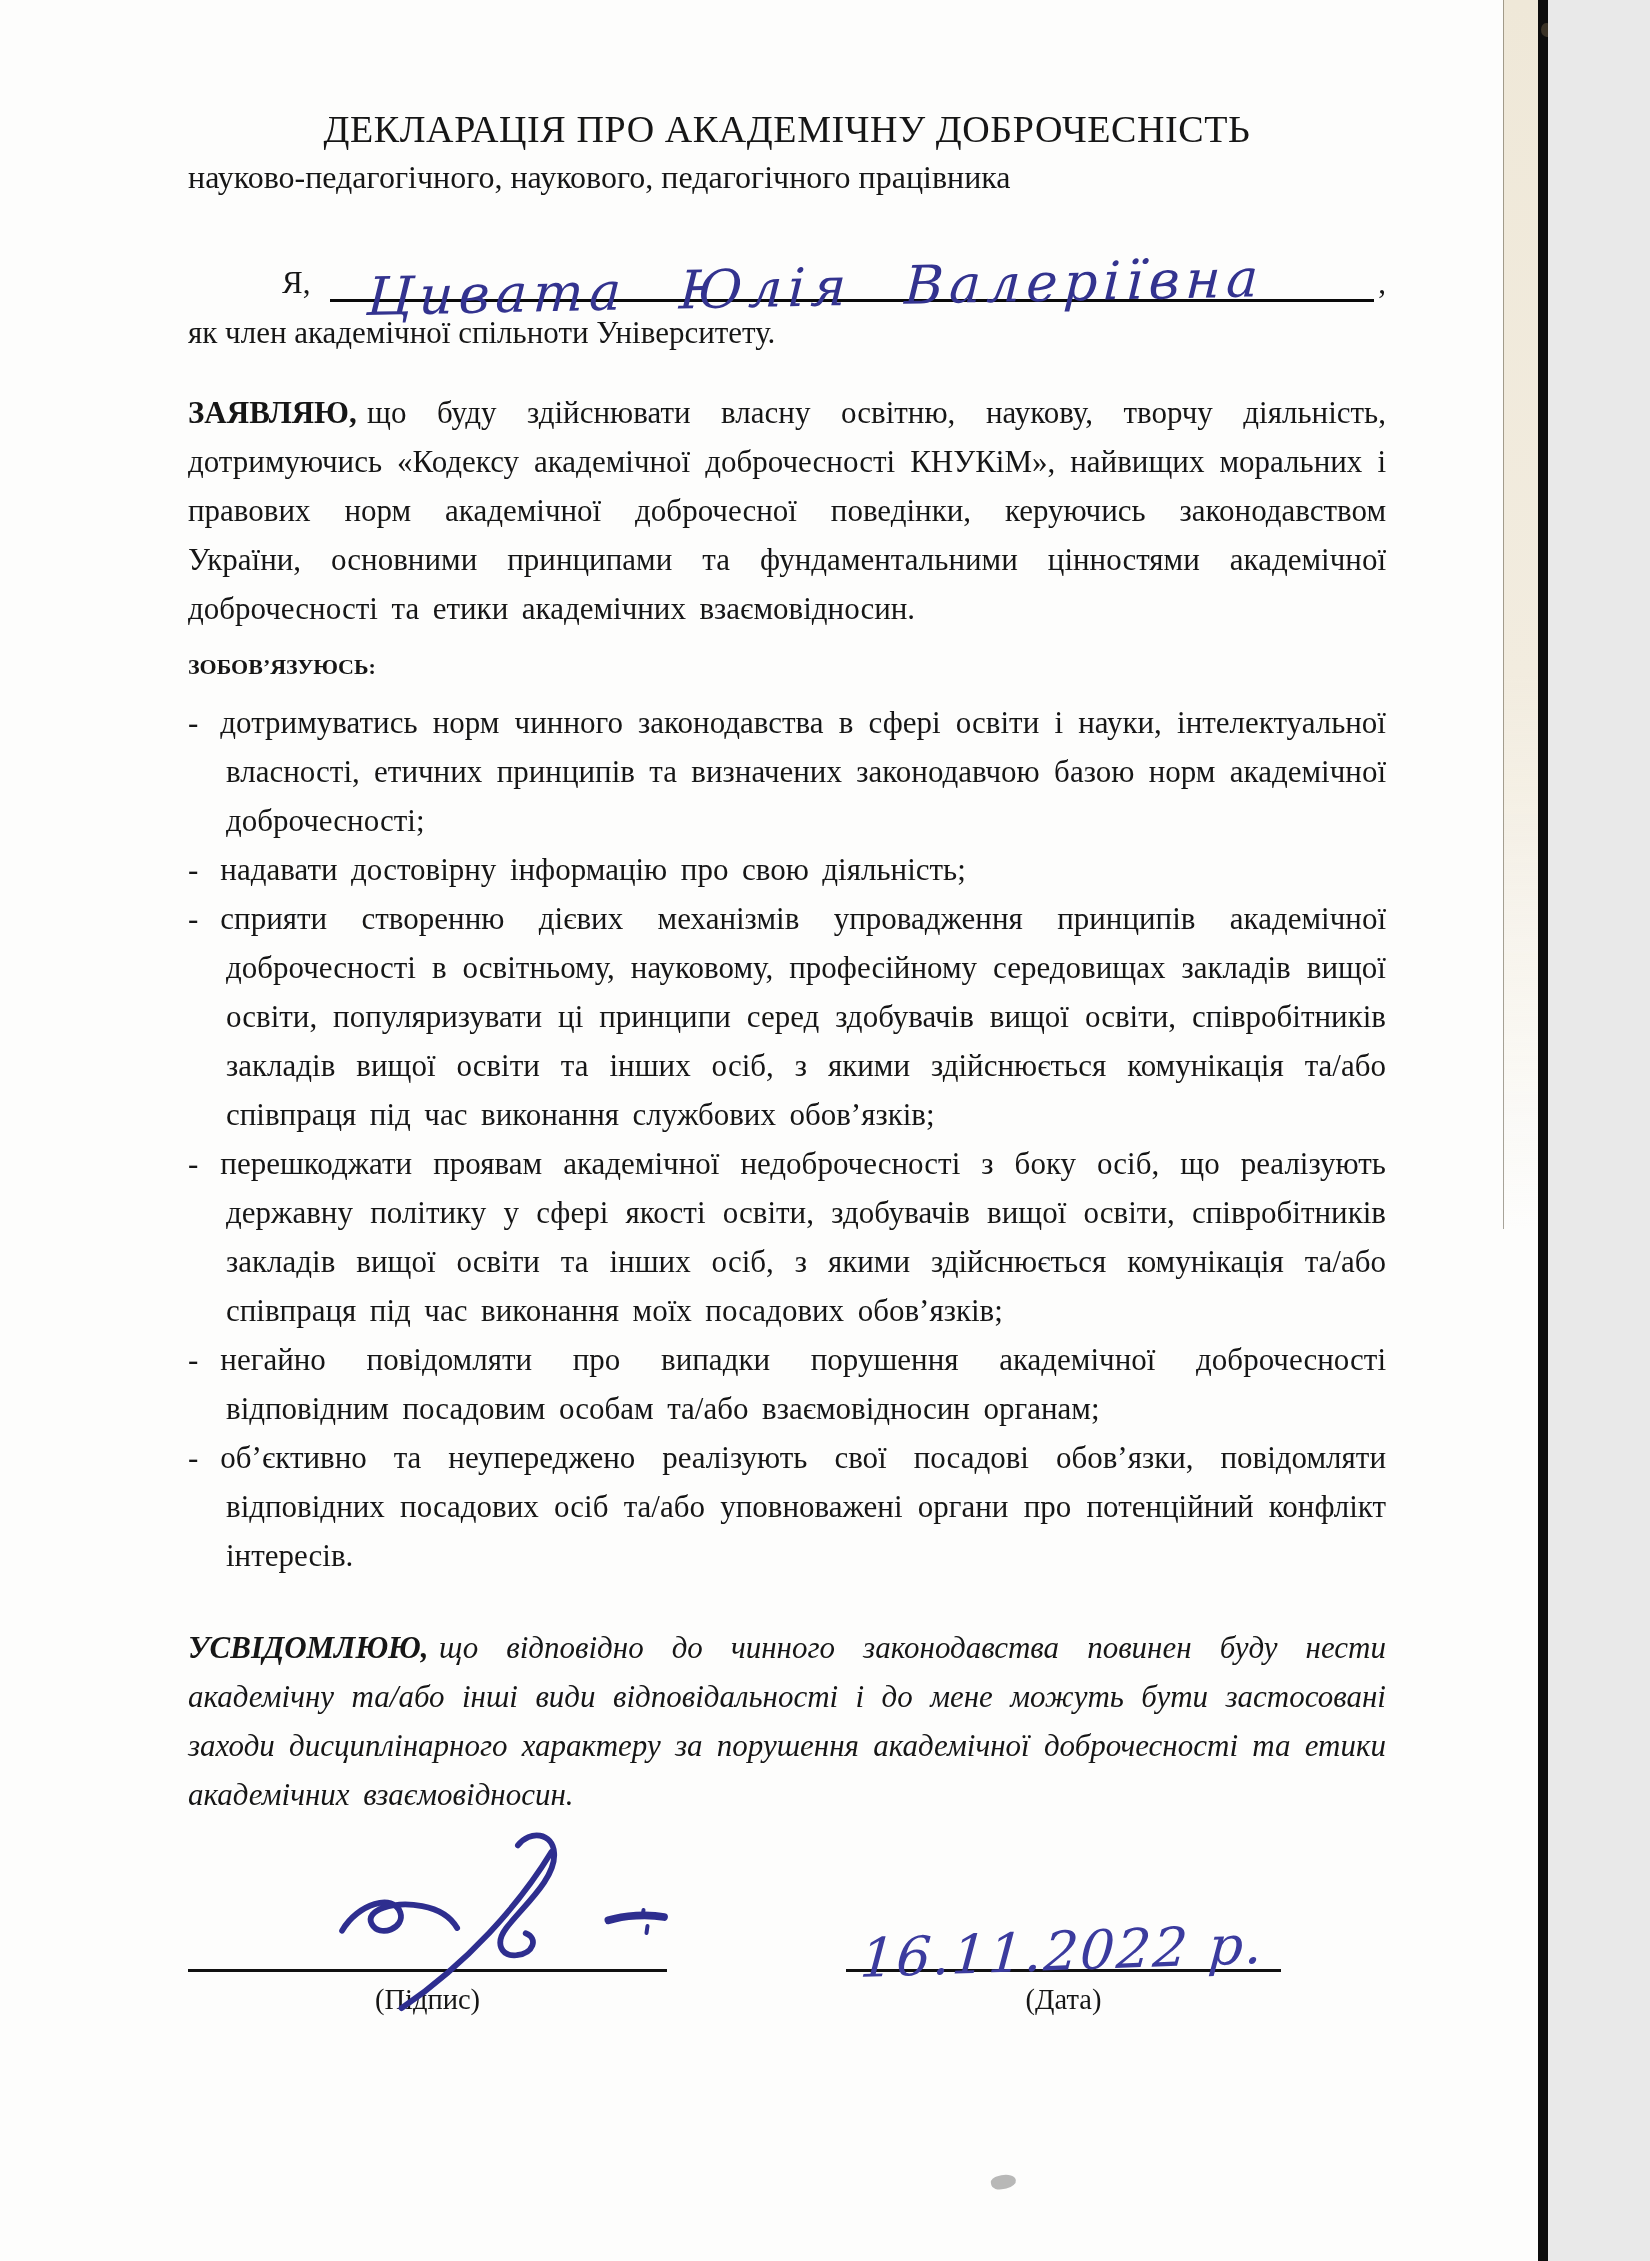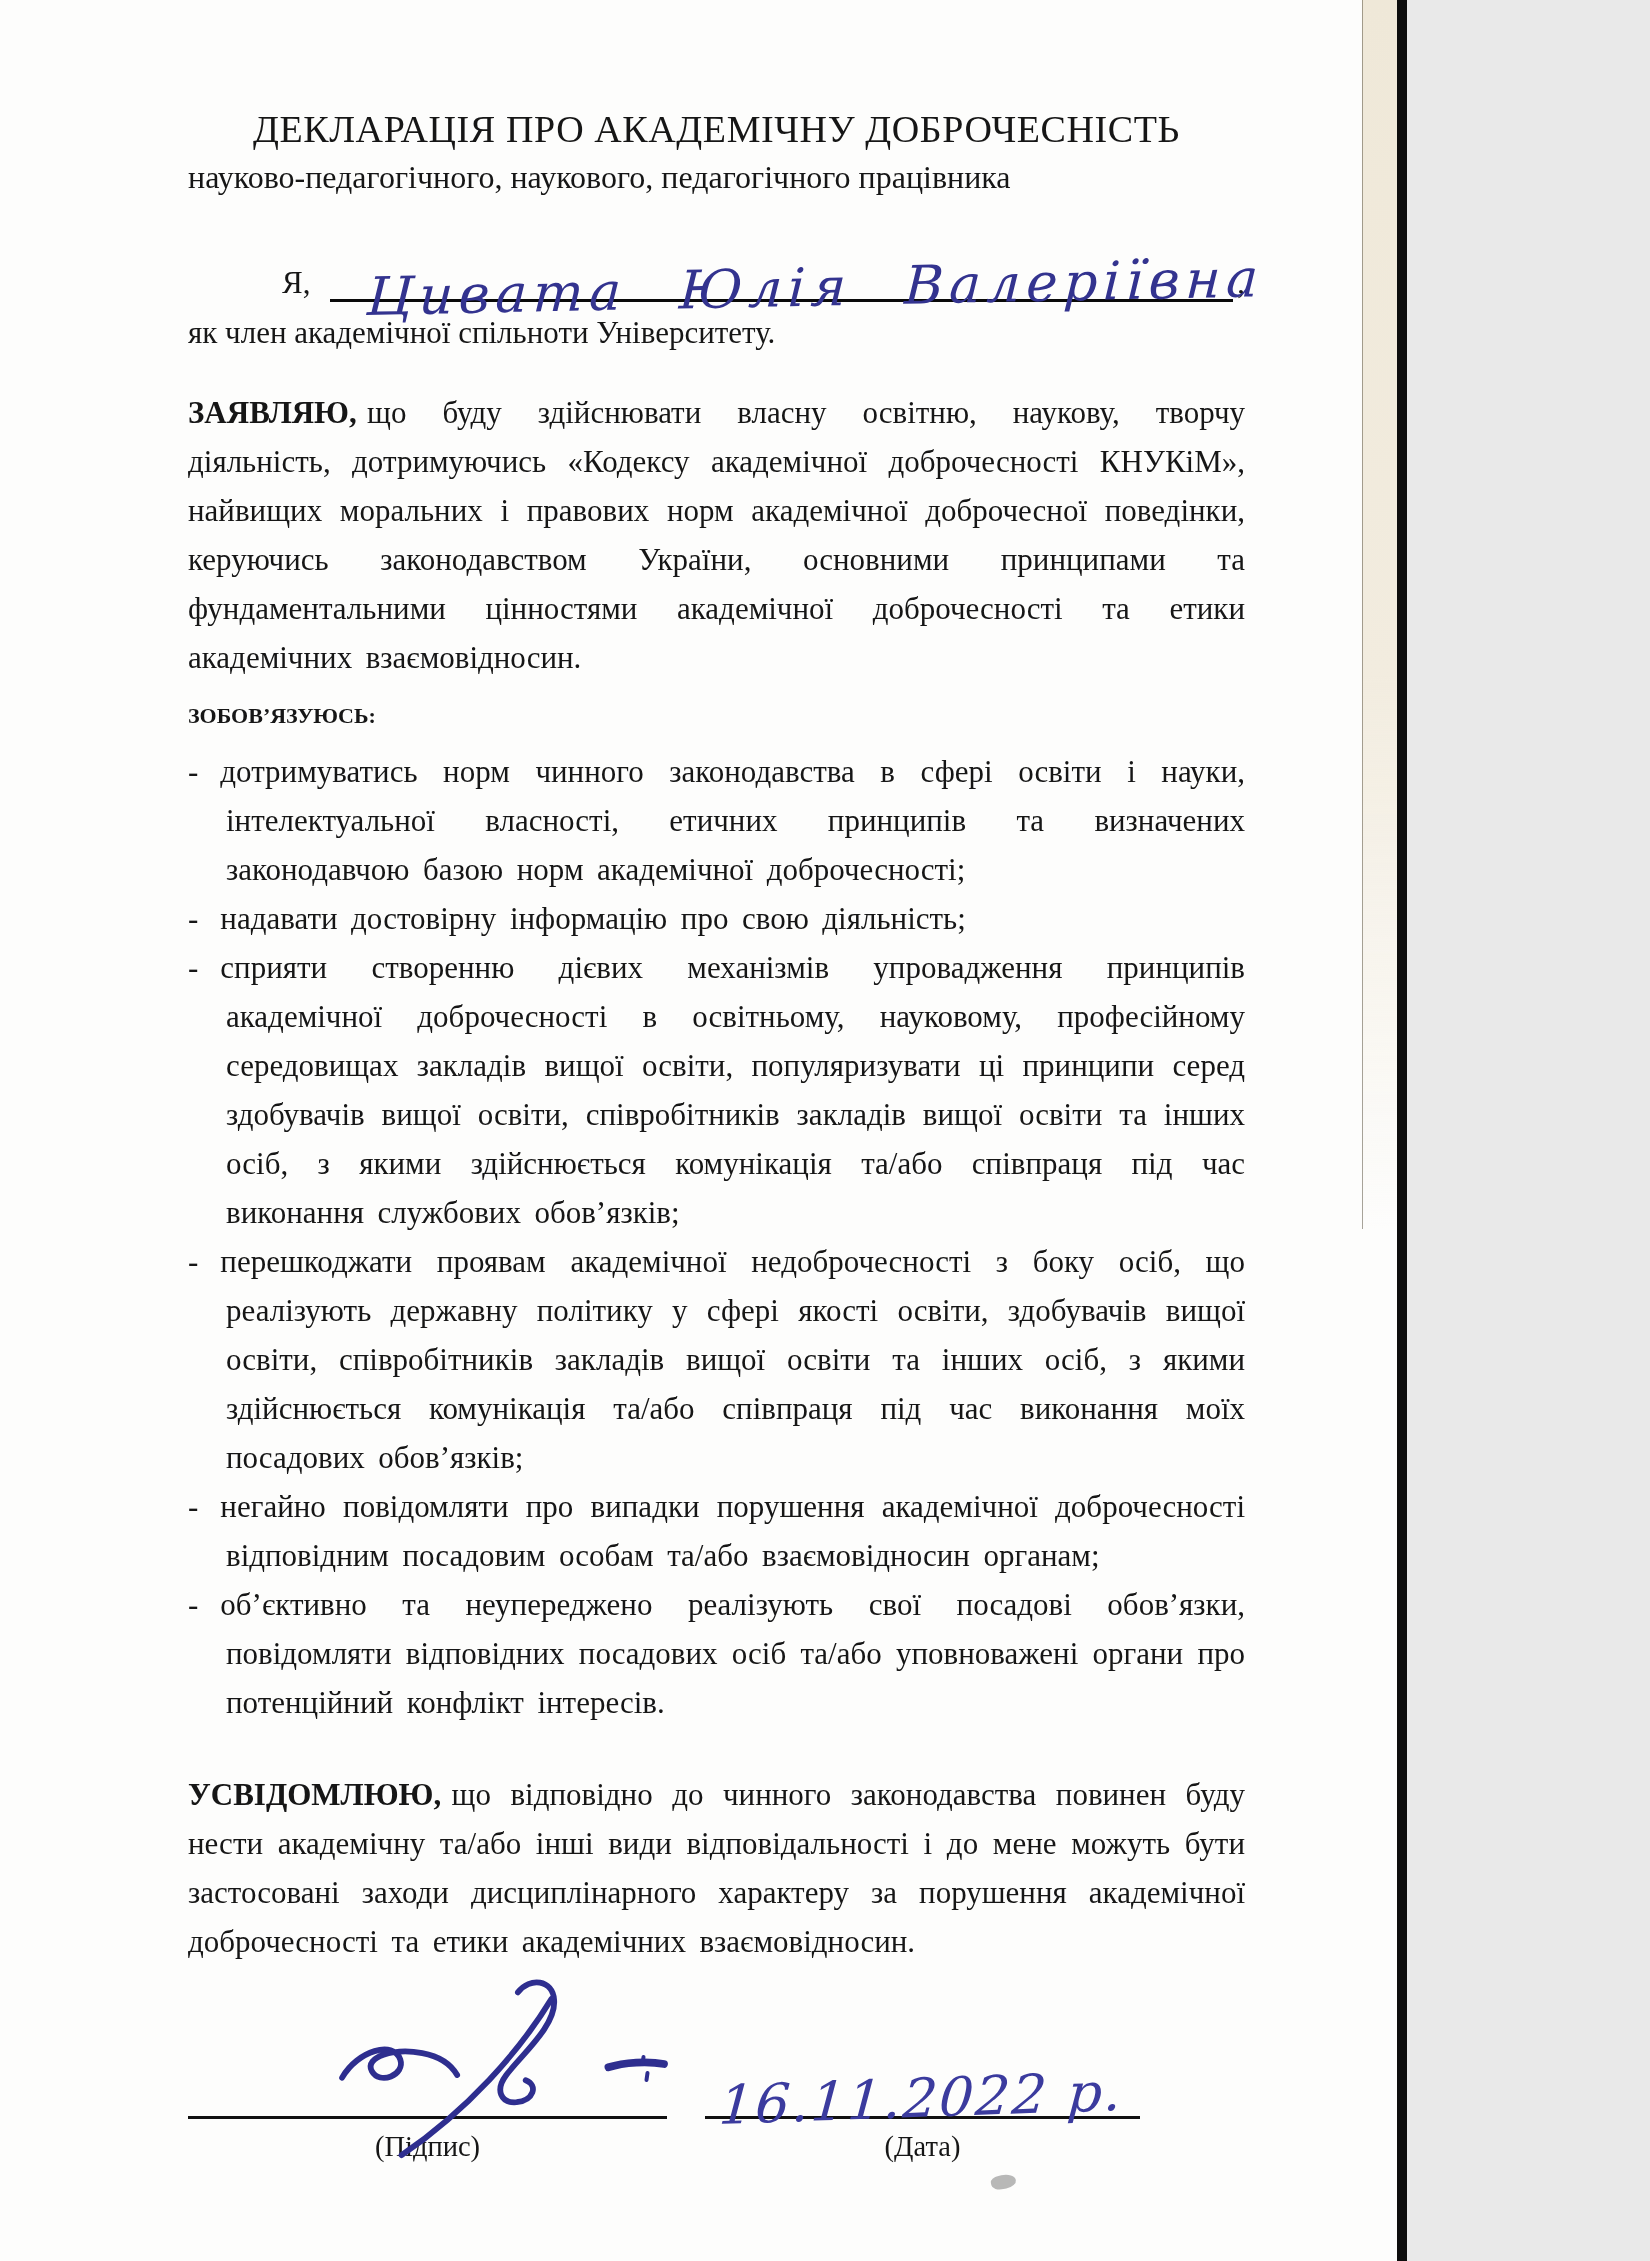--- a/index.html
+++ b/index.html
@@ -1,18 +1,18 @@
 <!DOCTYPE html>
 <html style="font-size:10.3px"><head>
 <meta charset="utf-8">
 <style>
   html,body{margin:0;padding:0;background:#e9e9e9;}
   .page{
     position:relative;
-    width:1407px;height:2261px;
+    width:1548px;height:2261px;
     background:#fdfdfc;
     overflow:hidden;
     font-family:"Liberation Serif","DejaVu Serif",serif;
     color:#161616;
   }
   
   .edge-black{position:absolute;right:0;top:0;width:10.3px;height:100%;background:#0d0d0d;}
   .edge-paper{position:absolute;right:10.3px;top:0;width:34px;height:1229px;
     background:linear-gradient(180deg,#efe8d8 0%,#f2ecdf 55%,rgba(242,236,223,0) 100%);
     border-left:1.9px solid rgba(96,90,72,0.55);}
@@ -32,21 +32,21 @@
   .hand-name{
     position:absolute;left:36px;bottom:-17px;
     font-size:53px;letter-spacing:5.8px;word-spacing:30px;white-space:nowrap;
     transform:skewX(-4deg) rotate(-1.2deg);transform-origin:left bottom;
   }
   .identity-comma{padding-left:3.9px;}
   .membership-line{font-size:31px;line-height:41px;margin-top:10.3px;}
 
   .para{font-size:31px;line-height:49px;text-align:justify;word-spacing:5.8px;margin:0;}
   .para-declare{margin-top:35px;}
-  .para-ack{margin-top:43px;}
+  .para-ack{margin-top:43px;font-style:italic;}
   .kw{font-weight:bold;margin-right:10.3px;}
 
   .oblig-heading{font-size:22px;font-weight:bold;margin-top:11px;line-height:45px;}
   .oblig-list{list-style:none;margin:9px 0 0 0;padding:0;}
   .oblig-list li{
     font-size:31px;line-height:49px;text-align:justify;word-spacing:5.8px;
     padding-left:38px;text-indent:-38px;
   }
   .dash{margin-right:22px;}
 

